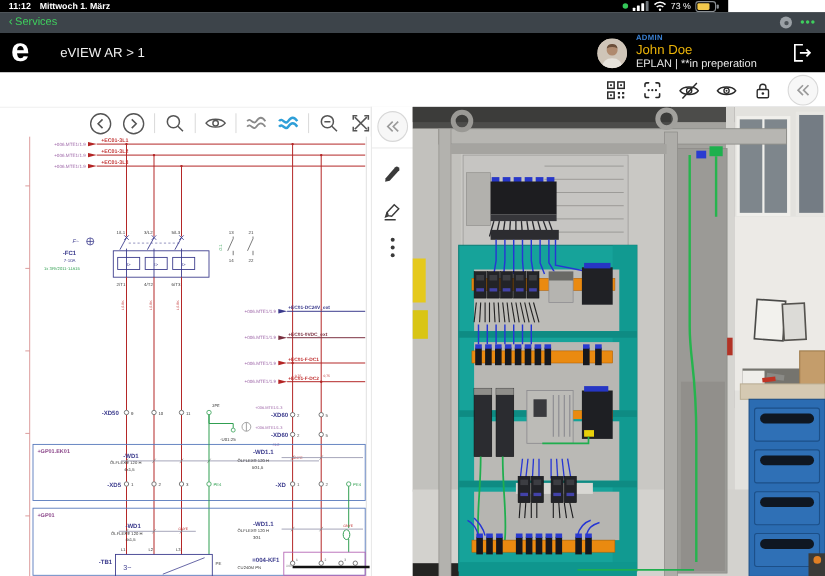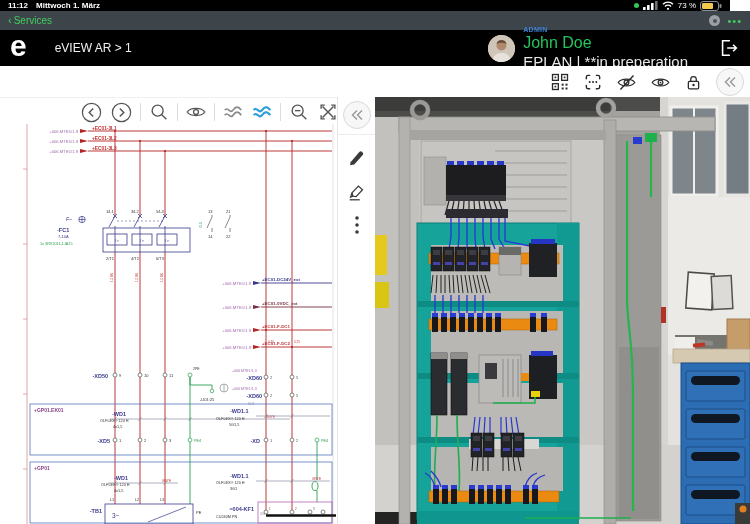--- a/index.html
+++ b/index.html
@@ -1,19 +1,19 @@
 <!DOCTYPE html>
 <html><head>
 <meta charset="utf-8">
 <style>
   html,body{margin:0;padding:0;background:#222;}
   .screen{position:relative;width:750px;height:524px;background:#fff;overflow:hidden;
     font-family:"Liberation Sans",sans-serif;-webkit-font-smoothing:antialiased;}
   
-  .status-bar{position:absolute;left:0;top:0;width:730px;height:11px;background:#000;
+  .status-bar{position:absolute;left:0;top:0;width:662px;height:11px;background:#000;
     display:flex;align-items:center;justify-content:space-between;padding:0 8px;box-sizing:border-box;}
   .status-left{display:flex;gap:8px;align-items:center;color:#fff;font-size:8px;font-weight:bold;}
   .status-date{font-weight:normal;font-weight:bold;}
   .status-right{display:flex;gap:4px;align-items:center;color:#fff;font-size:8px;font-weight:normal;}
   .rec-dot{width:5px;height:5px;border-radius:50%;background:#34c759;}
   
   .nav-bar{position:absolute;left:0;top:11px;width:750px;height:19px;background:#3d444a;
     display:flex;align-items:center;justify-content:space-between;padding:0 8px;box-sizing:border-box;}
   .nav-back{color:#3fcf5e;font-size:10px;display:flex;align-items:center;gap:2px;}
   .nav-back .chev{font-size:11px;line-height:1;}
@@ -24,22 +24,22 @@
   .nav-dots{color:#3fcf5e;font-size:11px;letter-spacing:1px;line-height:0;}
   
   .app-header{position:absolute;left:0;top:30px;width:750px;height:36px;background:#000;
     display:flex;align-items:center;padding:0 10px;box-sizing:border-box;}
   .logo-e{color:#fff;font-size:30px;font-weight:bold;line-height:30px;margin-top:-4px;}
   .breadcrumb{color:#f0f0f0;font-size:12px;margin-left:28px;}
   .header-right{margin-left:auto;display:flex;align-items:center;gap:8px;}
   .avatar{width:27px;height:27px;border-radius:50%;overflow:hidden;background:#cfc5b8;flex:none;}
   .user-block{display:flex;flex-direction:column;line-height:1.15;}
   .user-role{color:#3b82d4;font-size:7px;font-weight:bold;letter-spacing:.3px;}
-  .user-name{color:#22c55e;font-size:16px;}
-  .user-sub{color:#e8e8e8;font-size:15px;}
+  .user-name{color:#eab308;font-size:12px;}
+  .user-sub{color:#e8e8e8;font-size:10px;}
   .logout-btn{margin-left:22px;display:flex;align-items:center;}
   
   .content{position:absolute;left:0;top:66px;width:750px;height:458px;background:#fff;}
   .white-band{position:absolute;left:0;top:0;width:750px;height:31px;background:#fff;border-bottom:1px solid #f0f0f0;}
   .ar-toolbar{position:absolute;right:6px;top:2px;height:28px;display:flex;align-items:center;gap:13px;}
   .icon-btn{display:flex;align-items:center;justify-content:center;cursor:pointer;}
   .circle-btn{width:26px;height:26px;border-radius:50%;background:#f7f7f7;border:1px solid #d8d8d8;
     display:flex;align-items:center;justify-content:center;}
   .doc-toolbar{position:absolute;left:80px;top:33px;height:26px;display:flex;align-items:center;gap:7px;}
   .tb-sep{width:1px;height:18px;background:#dcdcdc;}

